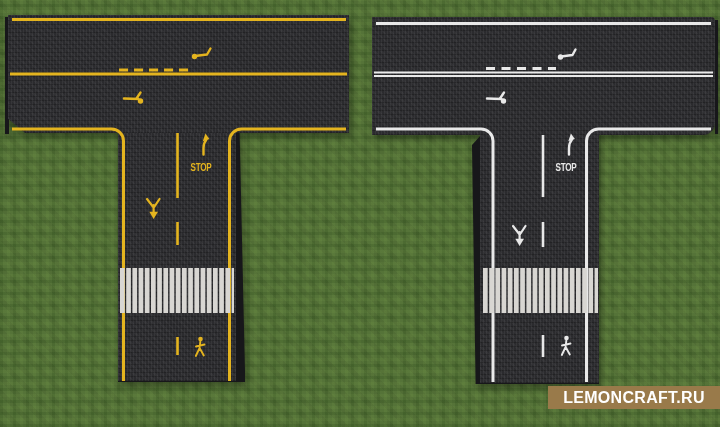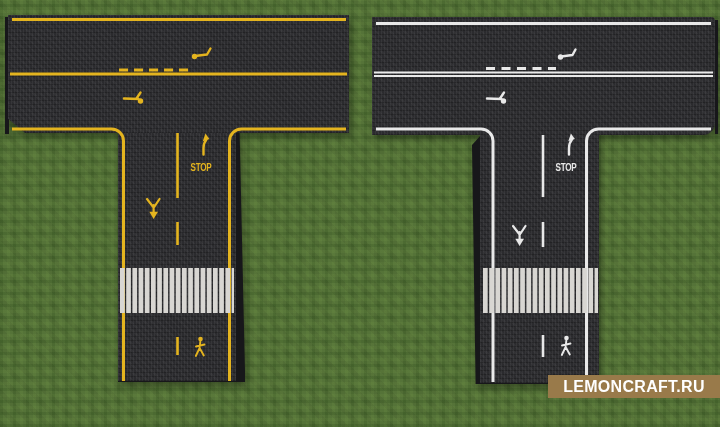--- a/index.html
+++ b/index.html
@@ -23,21 +23,21 @@
   }
   .face{position:absolute;background:#17171a;}
   .marks{position:absolute;left:0;top:0;pointer-events:none;}
   .road-yellow .marks{color:#e4b41f;}
   .road-white  .marks{color:#e9e9e9;}
   .marks .stop-text{
     font-family:"Liberation Sans",sans-serif;font-weight:bold;font-size:10px;
     letter-spacing:-0.3px;fill:currentColor;
   }
   .watermark{
-    position:absolute;left:548px;top:375px;width:172px;height:23px;
+    position:absolute;left:548px;top:386px;width:172px;height:23px;
     background:#997a4a;color:#ffffff;
     display:flex;align-items:center;justify-content:center;
     font-weight:700;font-size:16px;letter-spacing:.3px;
   }
 </style>
 </head>
 <body>
 
 <div class="stage">
 

